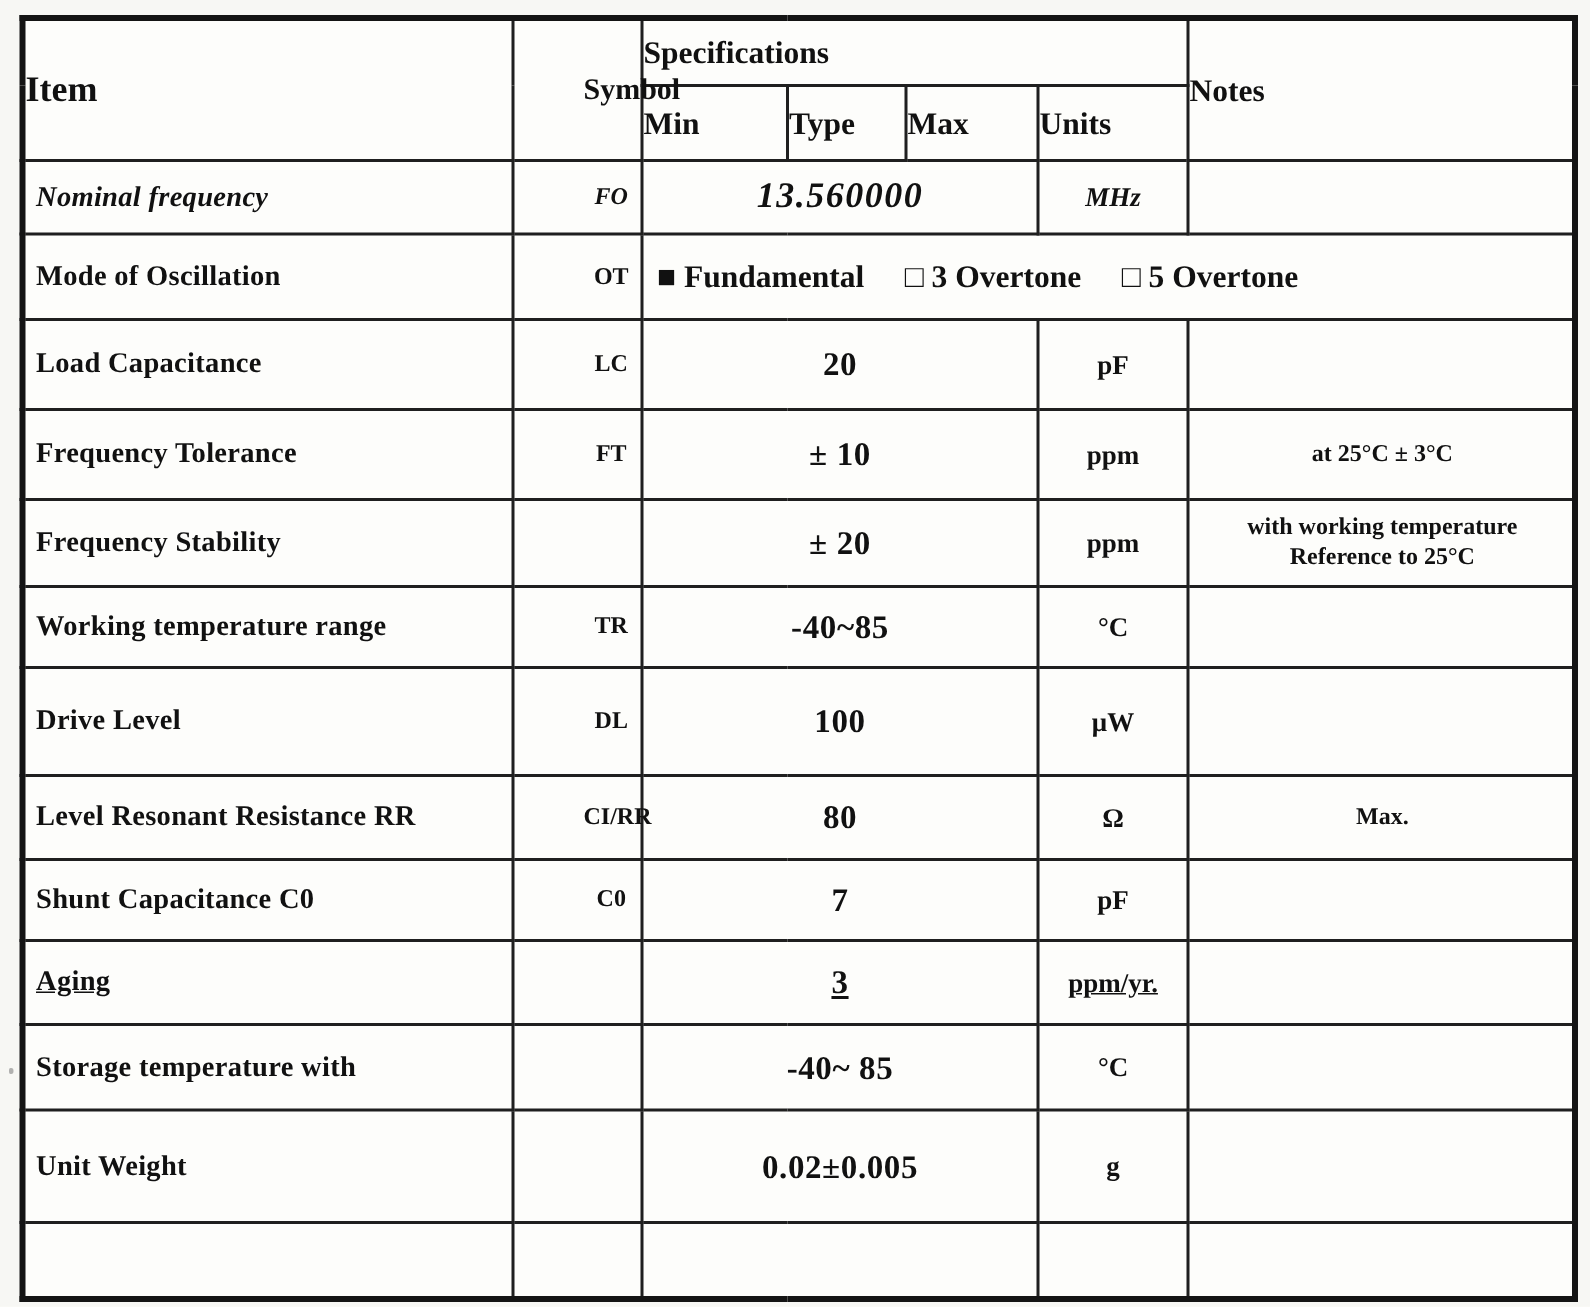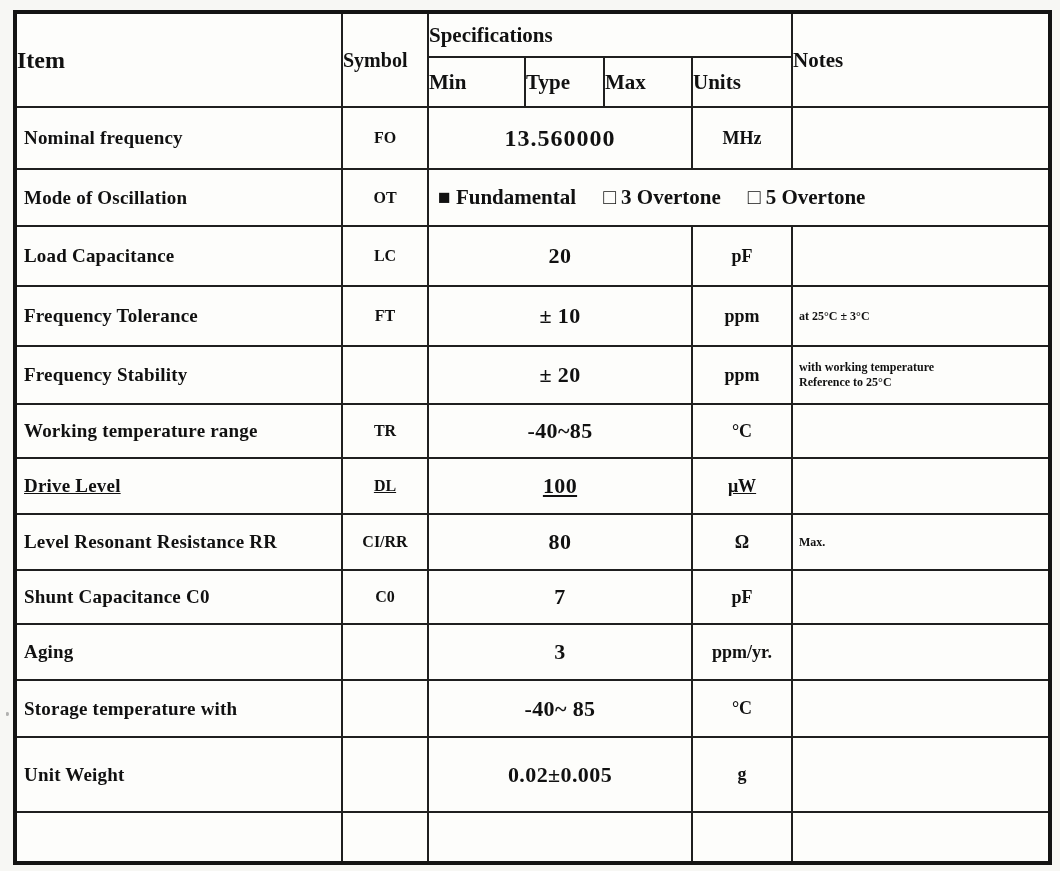--- a/index.html
+++ b/index.html
@@ -36,45 +36,45 @@
   col.w-item  { width: 327px; }
   col.w-sym   { width: 86px;  }
   col.w-min   { width: 97px;  }
   col.w-type  { width: 79px;  }
   col.w-max   { width: 88px;  }
   col.w-units { width: 100px; }
   col.w-notes { width: 258px; }
 
   
   .v3l { border-left-width: 3px; }
-  .v3r { border-right-width: 3px; }
+  .v3r { border-right-width: 3px; padding-left: 46px; }
 
   
   thead tr.hdr1 { height: 45px; }
   thead tr.hdr2 { height: 50px; }
   th { font-weight: bold; text-align: left; padding: 0; }
   th.h-item  { font-size: 24px; }
   th.h-sym   { font-size: 20px; }
   th.h-spec  { font-size: 21px; border-bottom-width: 2px; }
   th.h-sub   { font-size: 21px; }
   th.h-notes { font-size: 21px; }
   
   th.dbl { border-bottom: 6px double #1f1f1f; }
 
   
-  tbody tr:nth-child(1)  { height: 62px; }
+  tbody tr:nth-child(1)  { height: 49px; font-style: italic; }
   tbody tr:nth-child(2)  { height: 57px; }
   tbody tr:nth-child(3)  { height: 60px; }
   tbody tr:nth-child(4)  { height: 60px; }
   tbody tr:nth-child(5)  { height: 58px; }
   tbody tr:nth-child(6)  { height: 54px; }
-  tbody tr:nth-child(7)  { height: 56px; text-decoration: underline; }
+  tbody tr:nth-child(7)  { height: 72px; }
   tbody tr:nth-child(8)  { height: 56px; }
   tbody tr:nth-child(9)  { height: 54px; }
-  tbody tr:nth-child(10) { height: 56px; }
+  tbody tr:nth-child(10) { height: 56px; text-decoration: underline; }
   tbody tr:nth-child(11) { height: 57px; }
   tbody tr:nth-child(12) { height: 75px; }
   tbody tr:nth-child(13) { height: 51px; }
 
   td.c-item {
     font-weight: bold;
     font-size: 19px;
     text-align: left;
     padding: 0 2px 0 7px;
     letter-spacing: 0.2px;
@@ -92,22 +92,22 @@
     border-radius: 13px;
   }
   td.c-val-lg { font-size: 24px; letter-spacing: 1px; }
   td.c-units {
     font-weight: bold;
     font-size: 18px;
     text-align: center;
   }
   td.c-notes {
     font-weight: bold;
-    font-size: 12px;
-    text-align: left;
+    font-size: 16px;
+    text-align: center;
     padding: 0 4px 0 6px;
     line-height: 1.25;
     white-space: pre-line;
   }
   td.c-mode {
     font-weight: bold;
     font-size: 21px;
     text-align: left;
     padding-left: 9px;
   }

